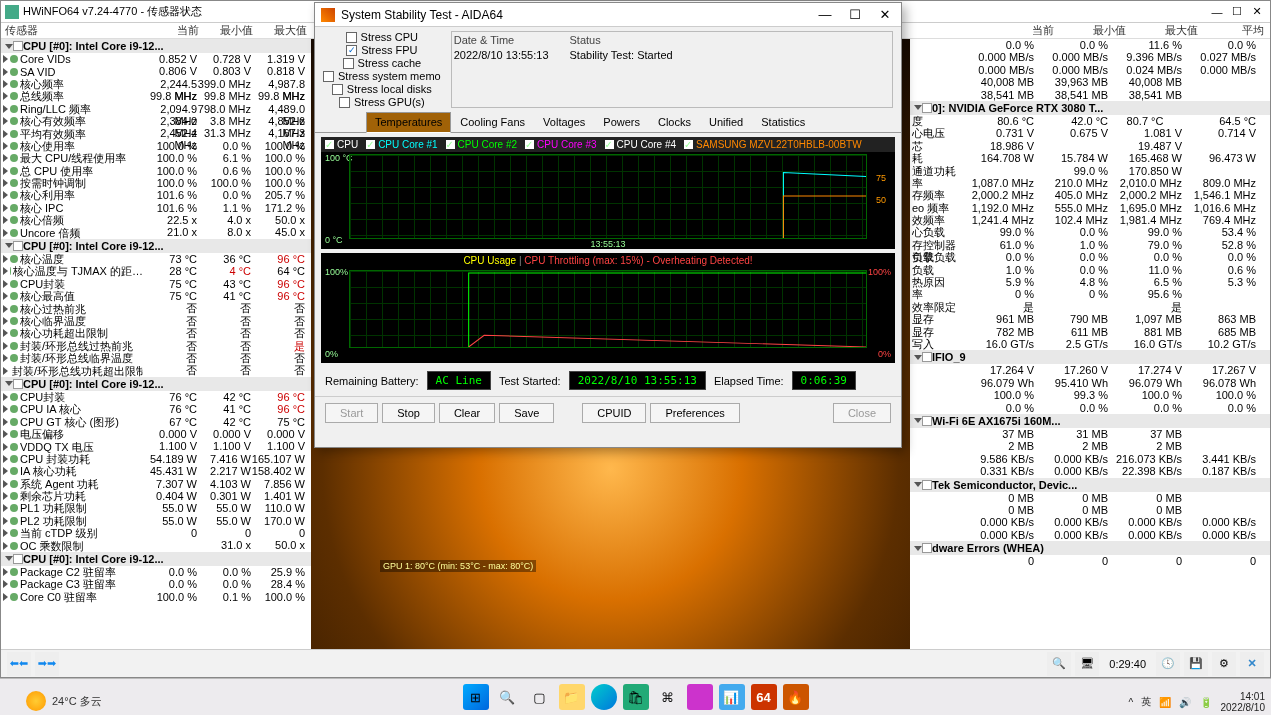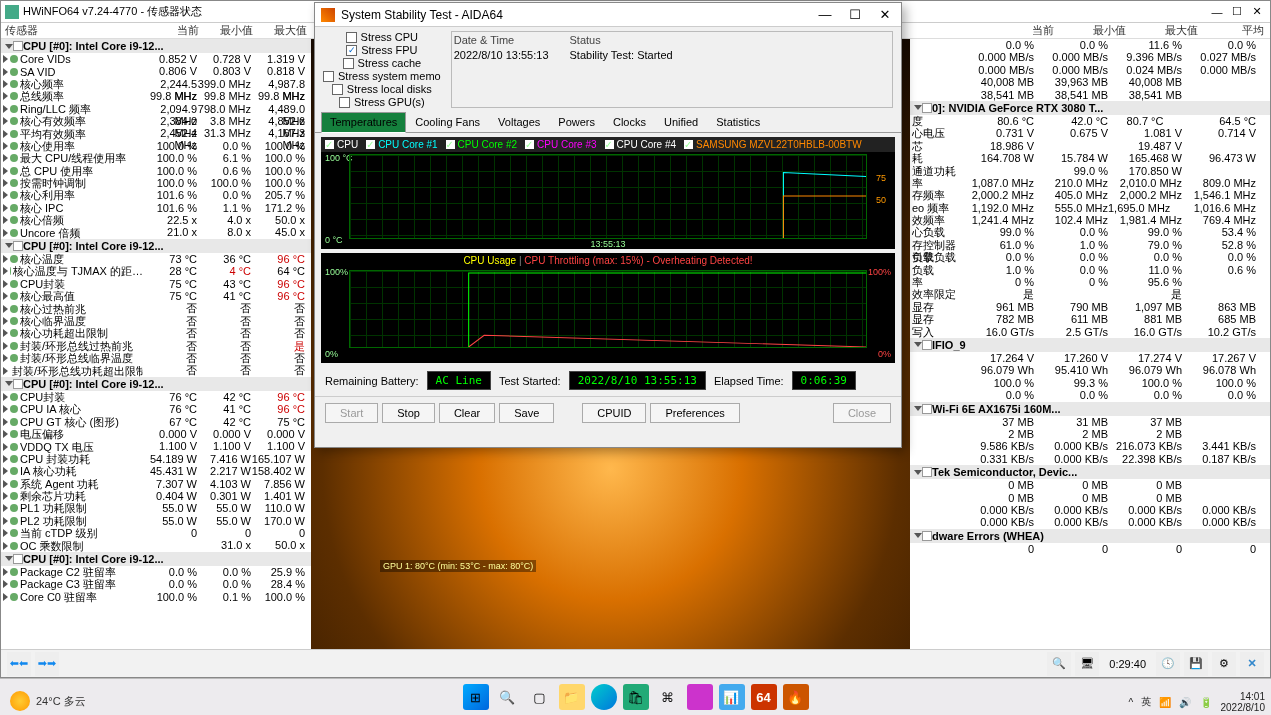--- a/index.html
+++ b/index.html
@@ -33,41 +33,41 @@
 .aida-title .wbtns { margin-left:auto; display:flex; gap:10px; }
 .aida-title .wbtn { width:20px; height:20px; display:flex; align-items:center; justify-content:center; font-size:13px; }
 .aida-stress { padding:4px 8px; display:flex; gap:10px; }
 .stress-opts { display:flex; flex-direction:column; gap:1px; font-size:11px;align-items:center; }
 .stress-opts label { display:flex; align-items:center; gap:4px; }
 .stress-opts .sbox { width:11px; height:11px; border:1px solid #666; background:#fff; display:inline-flex; align-items:center; justify-content:center; font-size:9px; color:#06c; }
 .status-box { border:1px solid #bbb; flex:1; font-size:11px; padding:2px; display:flex; gap:21px; }
 .status-box .shead { color:#444; margin-bottom:3px; }
 .tabs { display:flex; font-size:11px; border-bottom:1px solid #999; padding:0 6px; }
 .tabs .tab { padding:3px 8px; border:1px solid transparent; }
-.tabs .tab.active { background:#15803d; border:1px solid #999; border-bottom:1px solid #fff; margin-bottom:-1px; }
+.tabs .tab.active { background:#a16207; border:1px solid #999; border-bottom:1px solid #fff; margin-bottom:-1px;margin-left:45px; }
 .graph1 { margin:4px 6px; height:112px; background:#000; color:#9f9; font-size:10px; position:relative; }
 .graph1 .legend { background:#222; padding:2px 4px; display:flex; gap:8px; flex-wrap:wrap; font-size:10px; }
 .graph1 .legend span { display:flex; align-items:center; gap:3px; }
 .lchk { width:9px; height:9px; background:#fff; display:inline-block; }
 .plot { position:relative; height:85px; background:repeating-linear-gradient(to right,#030 0,#030 1px,transparent 1px,transparent 16px),repeating-linear-gradient(to bottom,#030 0,#030 1px,transparent 1px,transparent 16px); margin:2px 28px 0 28px; border:1px solid #060; }
 .ylab { position:absolute; left:4px; font-size:9px; }
 .graph2 { margin:2px 6px; height:110px; background:#000; color:#9f9; font-size:10px; position:relative; }
 .graph2 .glabel { text-align:center; padding:2px; font-size:10px; }
 .glabel .g1 { color:#ff0;margin-top:8px; }
 .glabel .g2 { color:#f44; }
 .timing { display:flex; align-items:center; gap:8px; padding:6px 10px; font-size:11px; }
 .timing .tval { background:#000; color:#0f0; padding:2px 8px; font-family:monospace; font-size:11px; border:1px solid #444; }
 .aida-btns { display:flex; gap:4px; padding:6px 10px; border-top:1px solid #ccc; }
 .aida-btns button { padding:3px 14px; font-size:11px; background:#f5f5f5; border:1px solid #aaa; }
 .aida-btns button:disabled { color:#999; }
 .gpu-overlay { position:absolute; left:380px; top:560px; font-size:9px; color:#ff9; background:rgba(0,0,0,0.4); padding:1px 3px; }
 
 
 .taskbar { position:absolute; left:0; bottom:0; width:1271px; height:37px; background:rgba(240,240,245,0.9); display:flex; align-items:center; border-top:1px solid #bbb; }
-.weather { position:absolute; left:10px; bottom:4px; font-size:11px; color:#333; display:flex; align-items:center; gap:6px;text-align:center; }
+.weather { position:absolute; left:26px; bottom:4px; font-size:11px; color:#333; display:flex; align-items:center; gap:6px;text-align:center; }
 .weather .wicon { width:20px; height:20px; background:radial-gradient(circle,#ffcc33,#ff9900); border-radius:50%; }
 .taskcenter { margin:0 auto; display:flex; gap:6px; }
 .ticon { width:26px; height:26px; border-radius:3px; display:flex; align-items:center; justify-content:center; font-size:13px; }
 .tray { position:absolute; right:6px; bottom:2px; display:flex; align-items:center; gap:8px; font-size:10px; color:#222; }
 .tray .tcol { display:flex; flex-direction:column; align-items:flex-end; line-height:11px; }
 </style>
 </head>
 <body>
 
 <div class="hwinfo">
@@ -426,21 +426,21 @@
           <span style="flex:0 0 48px">存频率</span>
           <span style="flex:0 0 74px;text-align:right">2,000.2 MHz</span>
           <span style="flex:0 0 74px;text-align:right">405.0 MHz</span>
           <span style="flex:0 0 74px;text-align:right">2,000.2 MHz</span>
           <span style="flex:0 0 74px;text-align:right">1,546.1 MHz</span>
         </div>
         <div class="row">
           <span style="flex:0 0 48px">eo 频率</span>
           <span style="flex:0 0 74px;text-align:right">1,192.0 MHz</span>
           <span style="flex:0 0 74px;text-align:right">555.0 MHz</span>
-          <span style="flex:0 0 74px;">1,695.0 MHz</span>
+          <span style="flex:0 0 74px;text-align:right">1,695.0 MHz</span>
           <span style="flex:0 0 74px;text-align:right">1,016.6 MHz</span>
         </div>
         <div class="row">
           <span style="flex:0 0 48px">效频率</span>
           <span style="flex:0 0 74px;text-align:right">1,241.4 MHz</span>
           <span style="flex:0 0 74px;text-align:right">102.4 MHz</span>
           <span style="flex:0 0 74px;text-align:right">1,981.4 MHz</span>
           <span style="flex:0 0 74px;text-align:right">769.4 MHz</span>
         </div>
         <div class="row">
@@ -463,20 +463,27 @@
           <span style="flex:0 0 74px;text-align:right">0.0 %</span>
           <span style="flex:0 0 74px;text-align:right">0.0 %</span>
           <span style="flex:0 0 74px;text-align:right">0.0 %</span>
         </div>
         <div class="row">
           <span style="flex:0 0 48px">负载</span>
           <span style="flex:0 0 74px;text-align:right">1.0 %</span>
           <span style="flex:0 0 74px;text-align:right">0.0 %</span>
           <span style="flex:0 0 74px;text-align:right">11.0 %</span>
           <span style="flex:0 0 74px;text-align:right">0.6 %</span>
+        </div>
+        <div class="row">
+          <span style="flex:0 0 48px">热原因</span>
+          <span style="flex:0 0 74px;text-align:right">5.9 %</span>
+          <span style="flex:0 0 74px;text-align:right">4.8 %</span>
+          <span style="flex:0 0 74px;text-align:right">6.5 %</span>
+          <span style="flex:0 0 74px;text-align:right">5.3 %</span>
         </div>
         <div class="row">
           <span style="flex:0 0 48px">率</span>
           <span style="flex:0 0 74px;text-align:right">0 %</span>
           <span style="flex:0 0 74px;text-align:right">0 %</span>
           <span style="flex:0 0 74px;text-align:right">95.6 %</span>
           <span style="flex:0 0 74px;text-align:right"></span>
         </div>
         <div class="row">
           <span style="flex:0 0 48px">效率限定</span>

